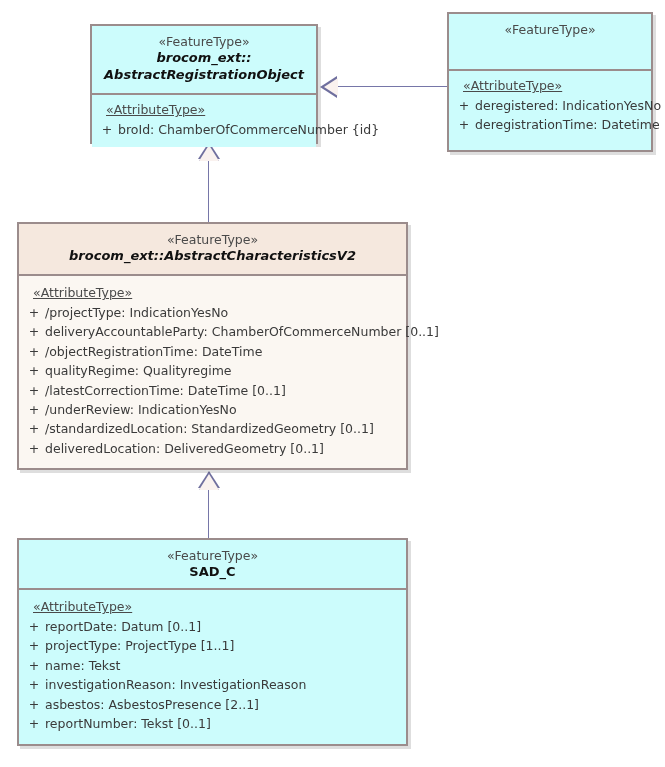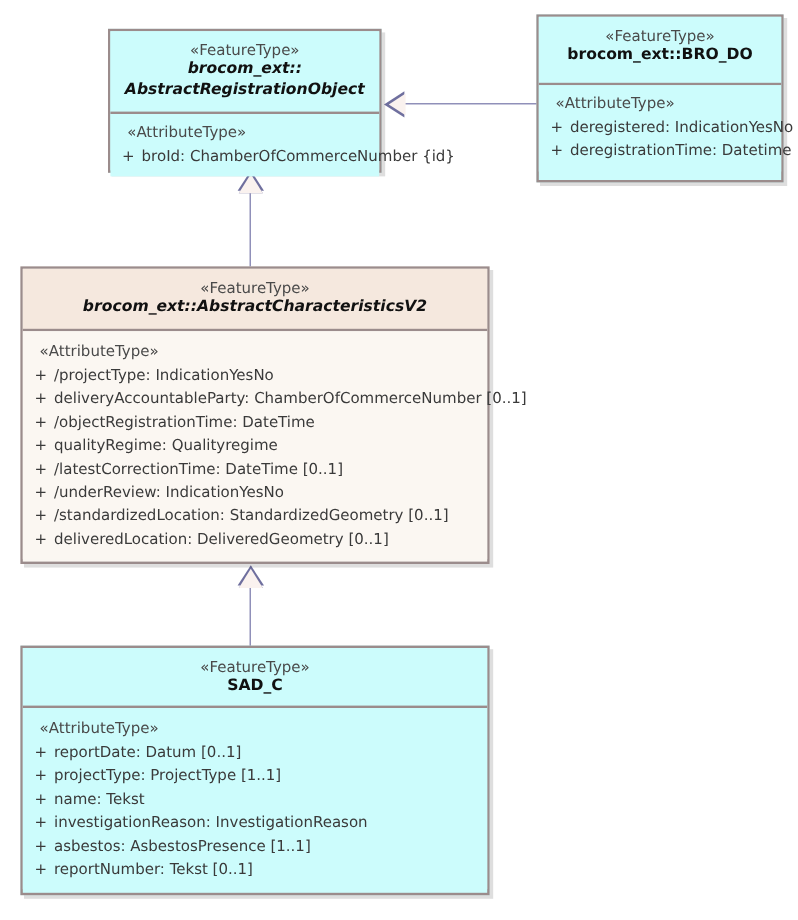--- a/index.html
+++ b/index.html
@@ -53,20 +53,21 @@
   .uml-class .hdr .cname .l2 { display: block; }
 
   .uml-class .compartment {
     box-sizing: border-box;
     padding: 7px 4px 8px 4px;
   }
   .uml-class .attr-stereo {
     font-size: 12.5px;
     color: #4a4a4a;
     padding: 0 0 3px 10px;
+    text-decoration: underline;
   }
   .attr-row {
     display: block;
     font-size: 12.5px;
     color: #3a3a3a;
     line-height: 1.55;
     white-space: nowrap;
   }
   .attr-row .vis {
     display: inline-block;
@@ -152,23 +153,20 @@
       <div class="attr-stereo">«AttributeType»</div>
       <div class="attr-row">
         <span class="vis">+</span><span class="sig">broId: ChamberOfCommerceNumber {id}</span>
       </div>
     </div>
   </div>
 
   <div class="uml-class cyan" style="left:447px; top:12px; width:206px; height:140px;">
     <div class="hdr" style="height:57px;">
       <span class="stereo">«FeatureType»</span>
-      <span class="cname">
-        <span>brocom_ext::BRO_DO</span>
-      </span>
     </div>
     <div class="compartment">
       <div class="attr-stereo">«AttributeType»</div>
       <div class="attr-row">
         <span class="vis">+</span><span class="sig">deregistered: IndicationYesNo</span>
       </div>
       <div class="attr-row">
         <span class="vis">+</span><span class="sig">deregistrationTime: Datetime</span>
       </div>
     </div>
@@ -225,21 +223,21 @@
       <div class="attr-row">
         <span class="vis">+</span><span class="sig">projectType: ProjectType [1..1]</span>
       </div>
       <div class="attr-row">
         <span class="vis">+</span><span class="sig">name: Tekst</span>
       </div>
       <div class="attr-row">
         <span class="vis">+</span><span class="sig">investigationReason: InvestigationReason</span>
       </div>
       <div class="attr-row">
-        <span class="vis">+</span><span class="sig">asbestos: AsbestosPresence [1..1]</span>
+        <span class="vis">+</span><span class="sig">asbestos: AsbestosPresence [2..1]</span>
       </div>
       <div class="attr-row">
         <span class="vis">+</span><span class="sig">reportNumber: Tekst [0..1]</span>
       </div>
     </div>
   </div>
 
 </div>
 
 </body></html>

